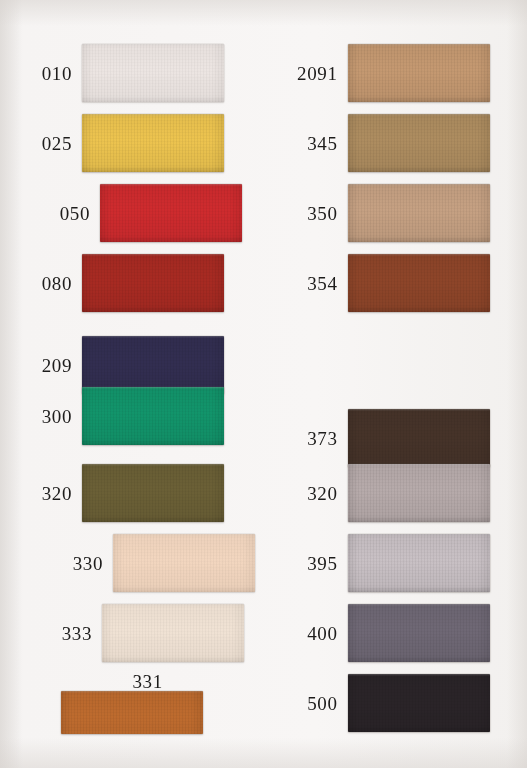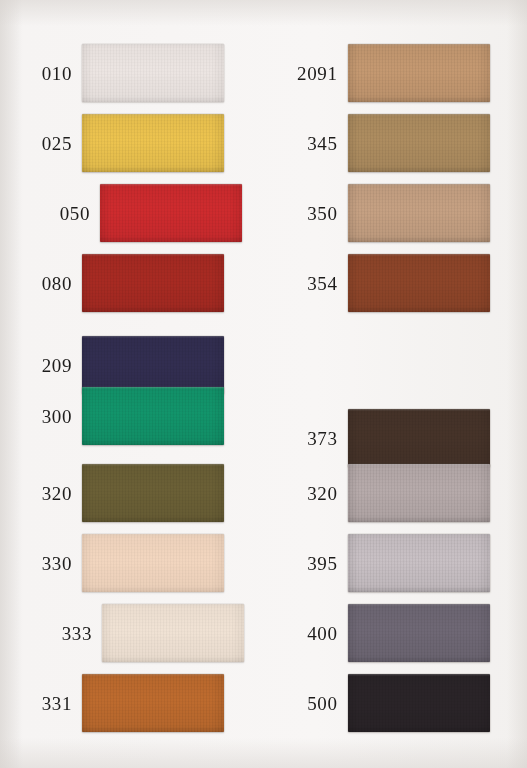--- a/index.html
+++ b/index.html
@@ -184,33 +184,33 @@
           <div class="swatch-wrap">
             <div class="swatch" style="background: rgb(18, 149, 107);"></div>
           </div>
         </div>
         <div class="swatch-row" style="top: 426px;">
           <div class="code">320</div>
           <div class="swatch-wrap">
             <div class="swatch" style="background: rgb(107, 96, 54);"></div>
           </div>
         </div>
-        <div class="swatch-row" style="top: 496px;">
+        <div class="swatch-row" style="top: 496px; padding-left: 31px;">
           <div class="code">330</div>
           <div class="swatch-wrap">
             <div class="swatch pale" style="background: rgb(242, 214, 191);"></div>
           </div>
         </div>
         <div class="swatch-row" style="top: 566px; margin-left: 20px;">
           <div class="code">333</div>
           <div class="swatch-wrap">
             <div class="swatch pale" style="background: rgb(240, 226, 212);"></div>
           </div>
         </div>
-        <div class="swatch-row" style="top: 636px;">
+        <div class="swatch-row" style="top: 636px; flex-direction: column;">
           <div class="code">331</div>
           <div class="swatch-wrap">
             <div class="swatch" style="background: rgb(190, 107, 46);"></div>
           </div>
         </div>
       </div>
     <div class="column col-right" id="col-right">
         <div class="swatch-row" style="top: 6px;">
           <div class="code">2091</div>
           <div class="swatch-wrap">

